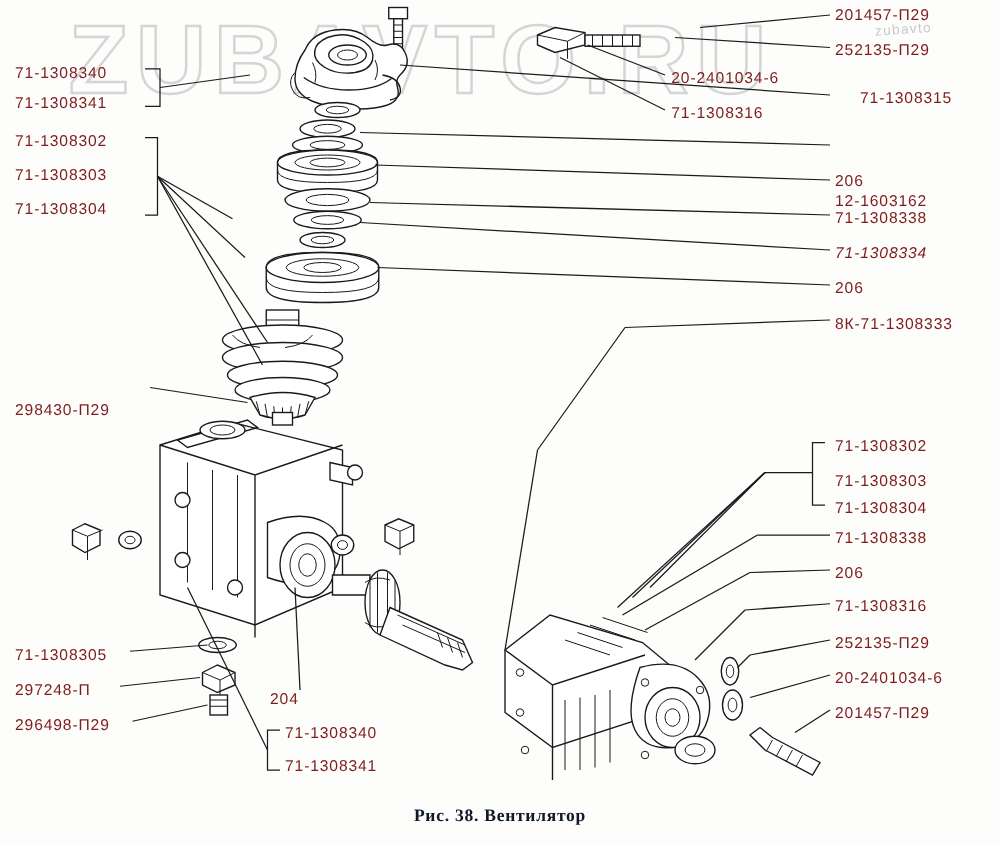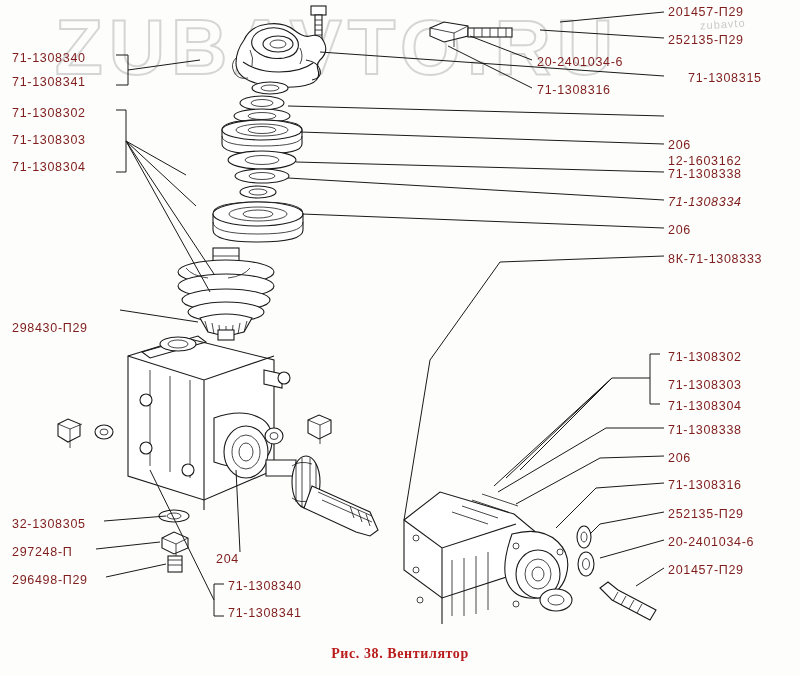--- a/index.html
+++ b/index.html
@@ -49,21 +49,21 @@
   }
   .caption {
     position: absolute;
     width: 100%;
     text-align: center;
     bottom: 14px;
     font-family: "Liberation Serif", serif;
     font-size: 14px;
     font-weight: bold;
     letter-spacing: .6px;
-    color: #b91c1c;
+    color: #0f172a;
   }
   svg.art, svg.leaders {
     position: absolute;
     left: 0; top: 0;
     width: 800px; height: 676px;
     overflow: visible;
   }
   svg.art { pointer-events: none; }
   .st { fill: none; stroke: #1a1a1a; stroke-width: 1.1; }
   .thin { fill: none; stroke: #1a1a1a; stroke-width: .8; }
@@ -286,21 +286,21 @@
     <path class="ld" d="M430 360 L404 520"></path>
   </svg>
 
   <div>
     <div class="lbl" style="left:12px;  top:51px;">71-1308340</div>
     <div class="lbl" style="left:12px;  top:75px;">71-1308341</div>
     <div class="lbl" style="left:12px;  top:106px;">71-1308302</div>
     <div class="lbl" style="left:12px;  top:133px;">71-1308303</div>
     <div class="lbl" style="left:12px;  top:160px;">71-1308304</div>
     <div class="lbl" style="left:12px;  top:306px;margin-top:15px;">298430-П29</div>
-    <div class="lbl" style="left:12px;  top:517px;">32-1308305</div>
+    <div class="lbl" style="left:12px;  top:517px;">71-1308305</div>
     <div class="lbl" style="left:12px;  top:545px;">297248-П</div>
     <div class="lbl" style="left:12px;  top:573px;">296498-П29</div>
     <div class="lbl" style="left:216px; top:552px;">204</div>
     <div class="lbl" style="left:228px; top:579px;">71-1308340</div>
     <div class="lbl" style="left:228px; top:606px;">71-1308341</div>
   </div>
 
   <div>
     <div class="lbl" style="left:537px; top:55px;">20-2401034-6</div>
     <div class="lbl" style="left:537px; top:83px;">71-1308316</div>

